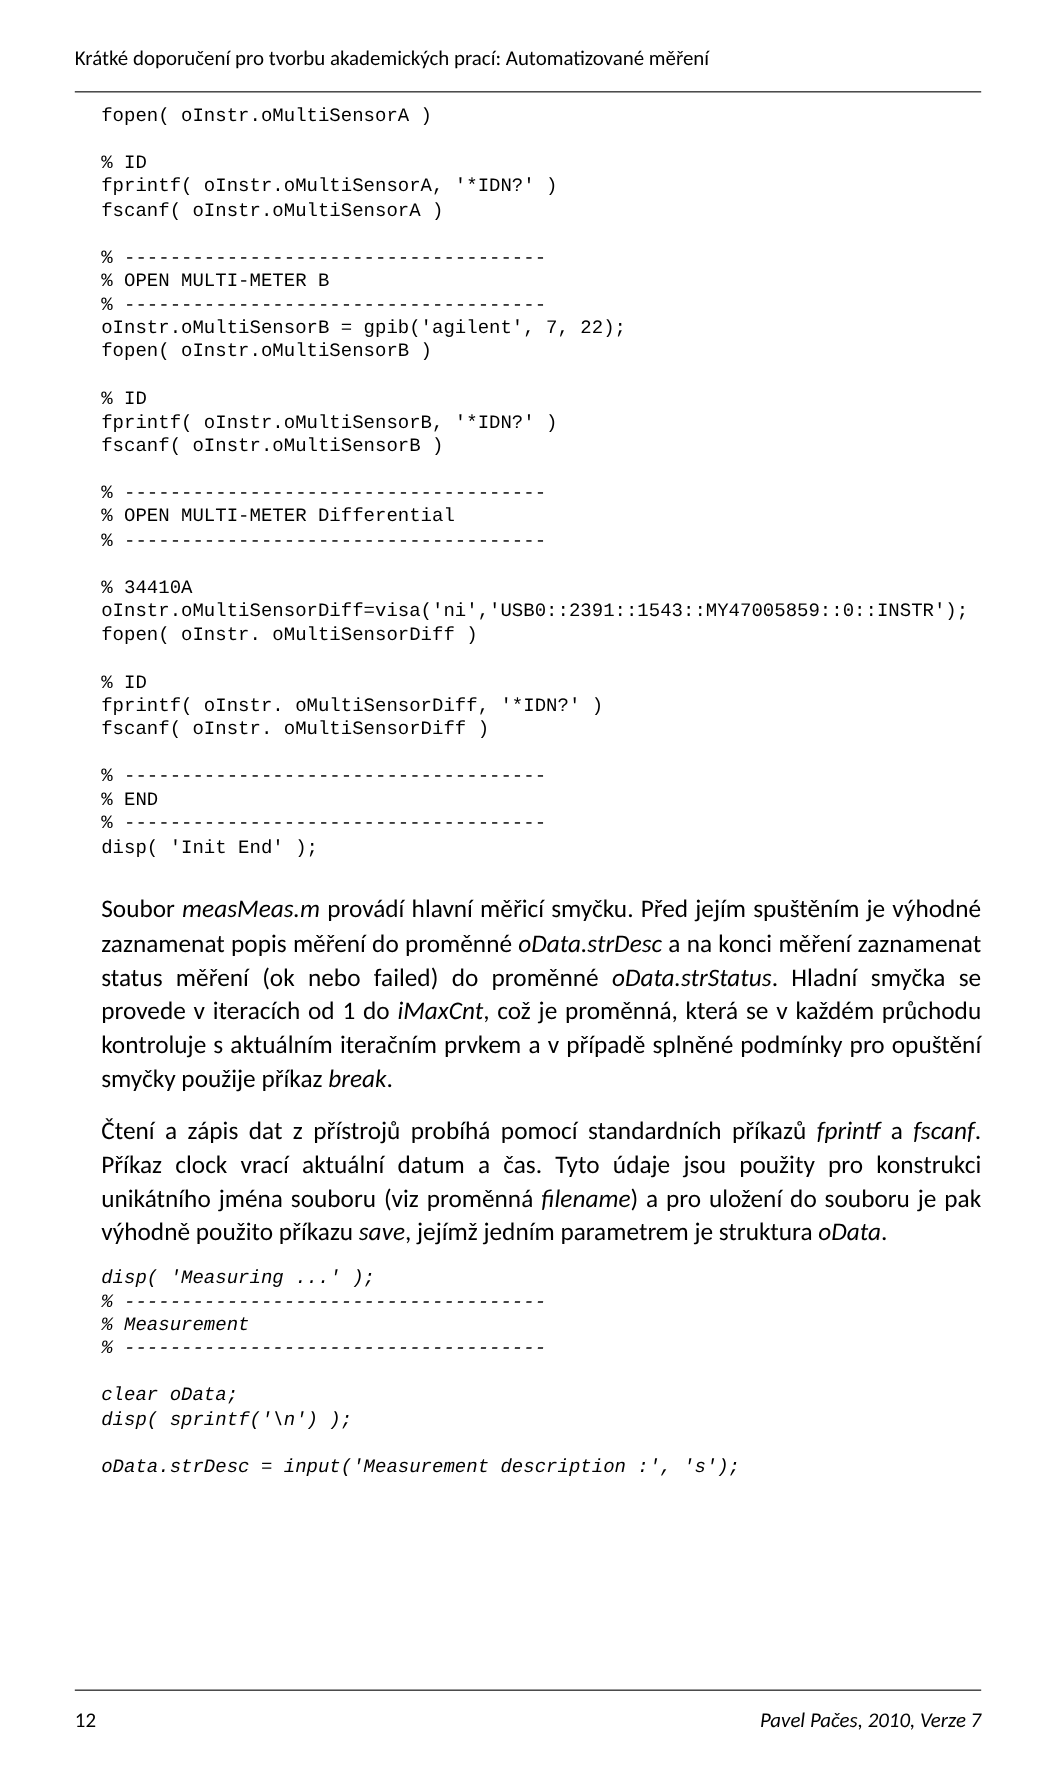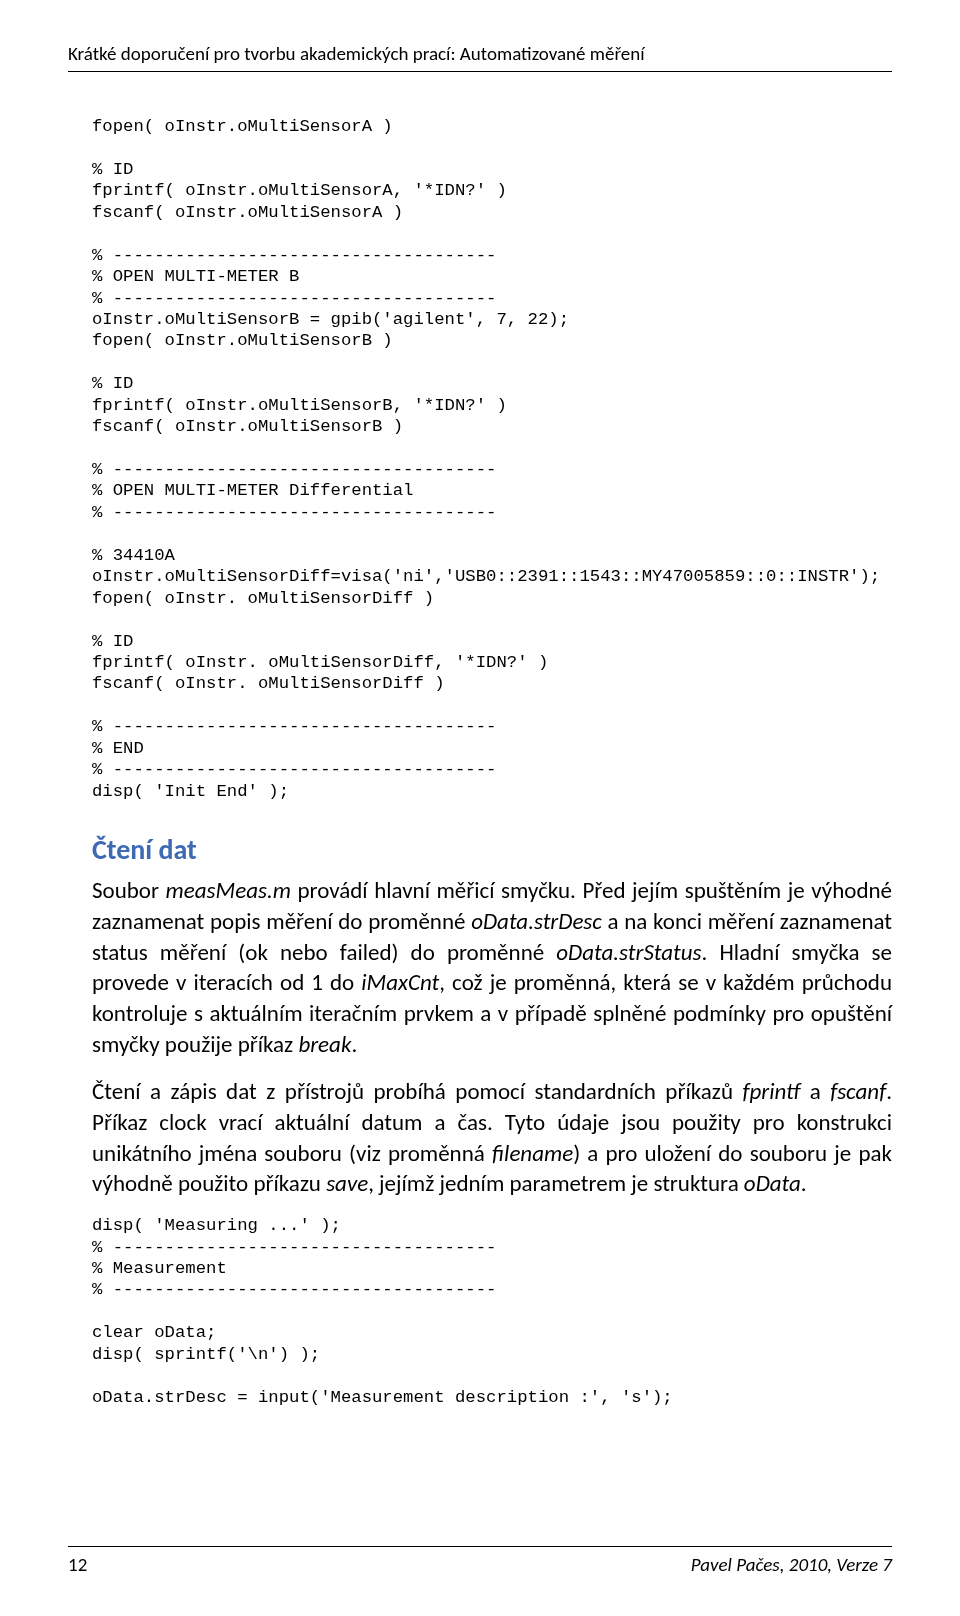--- a/index.html
+++ b/index.html
@@ -7,23 +7,23 @@
   .page {
     width: 960px;
     min-height: 1616px;
     padding: 42px 68px 40px 68px;
     position: relative;
     display: flex;
     flex-direction: column;
   }
   .running-head {
     font-size: 19px;
-    padding-bottom: 6px;
+    padding-bottom: 18px;
     border-bottom: 1px solid #000;
-    margin-bottom: 44px;
+    margin-bottom: 12px;
   }
   .content {
     margin-left: 24px;
   }
   .code {
     font-family: Consolas, 'Courier New', monospace;
     font-size: 17.3px;
     line-height: 1.24;
     white-space: pre;
     margin-bottom: 30px;
@@ -41,25 +41,26 @@
     text-align: justify;
     margin-bottom: 16px;
   }
   .body-text .it { font-style: italic; }
   .code2 {
     font-family: Consolas, 'Courier New', monospace;
     font-size: 17.3px;
     line-height: 1.24;
     white-space: pre;
     margin-top: 10px;
+    font-style: italic;
   }
   .footer {
     margin-top: auto;
     border-top: 1px solid #000;
-    padding-top: 6px;
+    padding-top: 16px;
     display: flex;
     justify-content: space-between;
     font-size: 19px;
     font-style: italic;
     align-items: flex-end;
   }
   .footer .pagenum { font-style: normal; }
 </style>
 </head>
 <body>
@@ -96,21 +97,20 @@
 
 % ID
 fprintf( oInstr. oMultiSensorDiff, '*IDN?' )
 fscanf( oInstr. oMultiSensorDiff )
 
 % -------------------------------------
 % END
 % -------------------------------------
 disp( 'Init End' );</pre>
 
-    <div class="h2">Čtení dat</div>
 
     <p class="body-text"><span>Soubor </span><span class="it">measMeas.m</span><span> provádí hlavní měřicí smyčku. Před jejím spuštěním je výhodné zaznamenat popis měření do proměnné </span><span class="it">oData.strDesc</span><span> a na konci měření zaznamenat status měření (ok nebo failed) do proměnné </span><span class="it">oData.strStatus</span><span>. Hladní smyčka se provede v iteracích od 1 do </span><span class="it">iMaxCnt</span><span>, což je proměnná, která se v každém průchodu kontroluje s aktuálním iteračním prvkem a v případě splněné podmínky pro opuštění smyčky použije příkaz </span><span class="it">break</span><span>.</span></p>
 
     <p class="body-text"><span>Čtení a zápis dat z přístrojů probíhá pomocí standardních příkazů </span><span class="it">fprintf</span><span> a </span><span class="it">fscanf</span><span>. Příkaz clock vrací aktuální datum a čas. Tyto údaje jsou použity pro konstrukci unikátního jména souboru (viz proměnná </span><span class="it">filename</span><span>) a pro uložení do souboru je pak výhodně použito příkazu </span><span class="it">save</span><span>, jejímž jedním parametrem je struktura </span><span class="it">oData</span><span>.</span></p>
 
     <pre class="code2">disp( 'Measuring ...' );
 % -------------------------------------
 % Measurement
 % -------------------------------------
 

